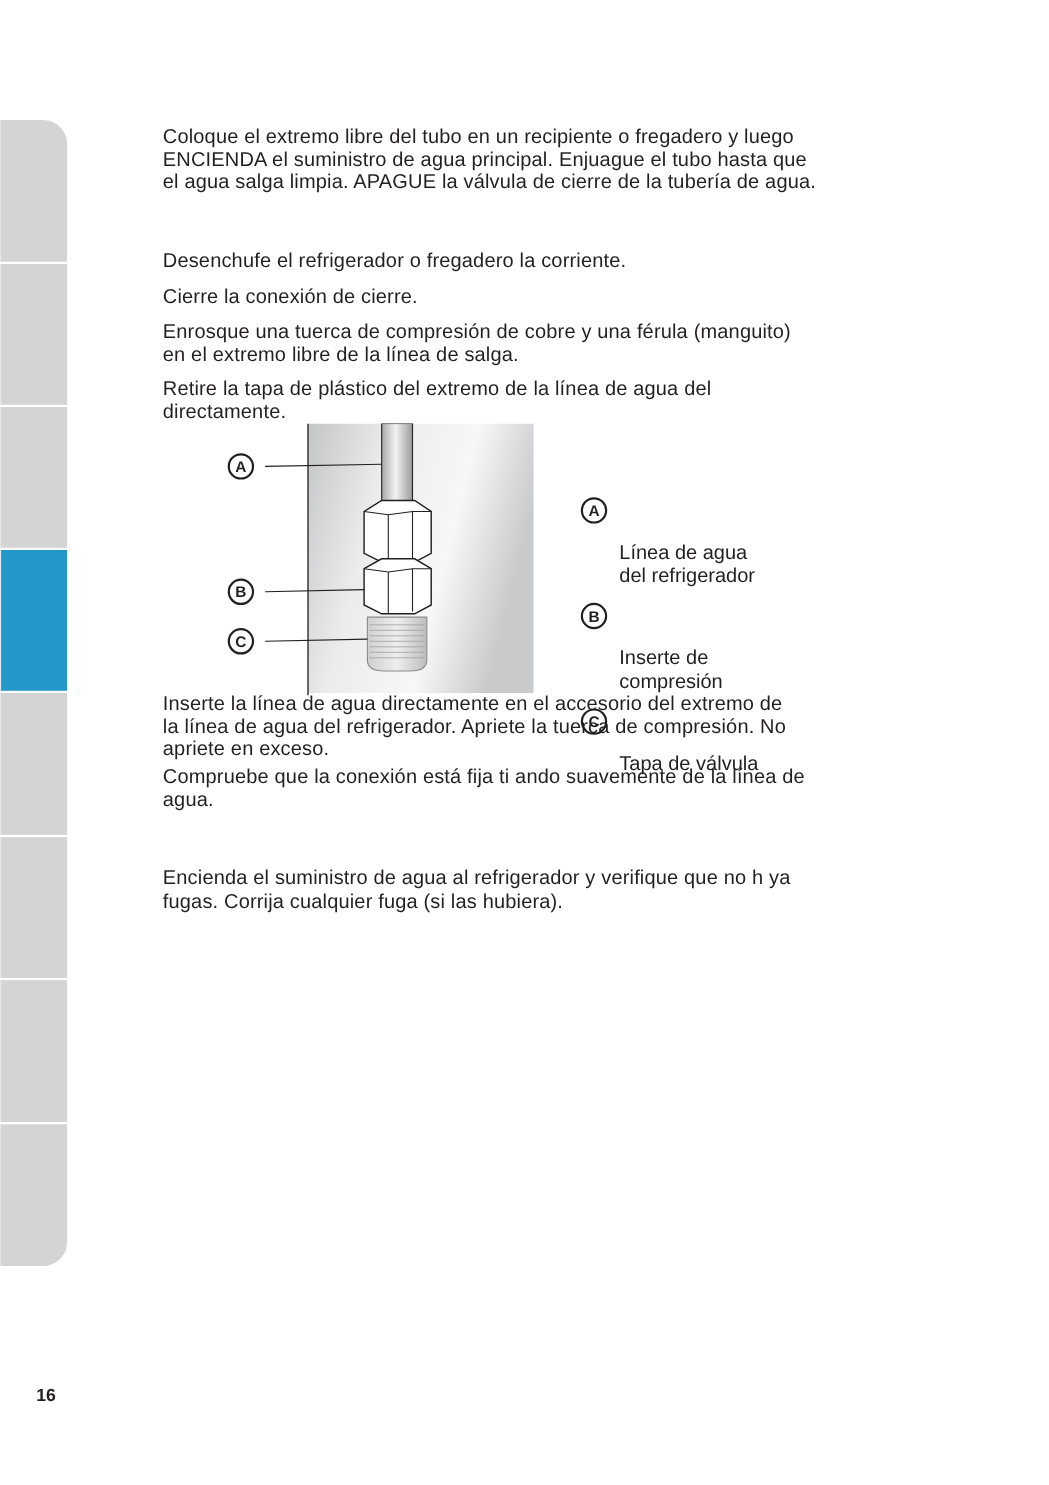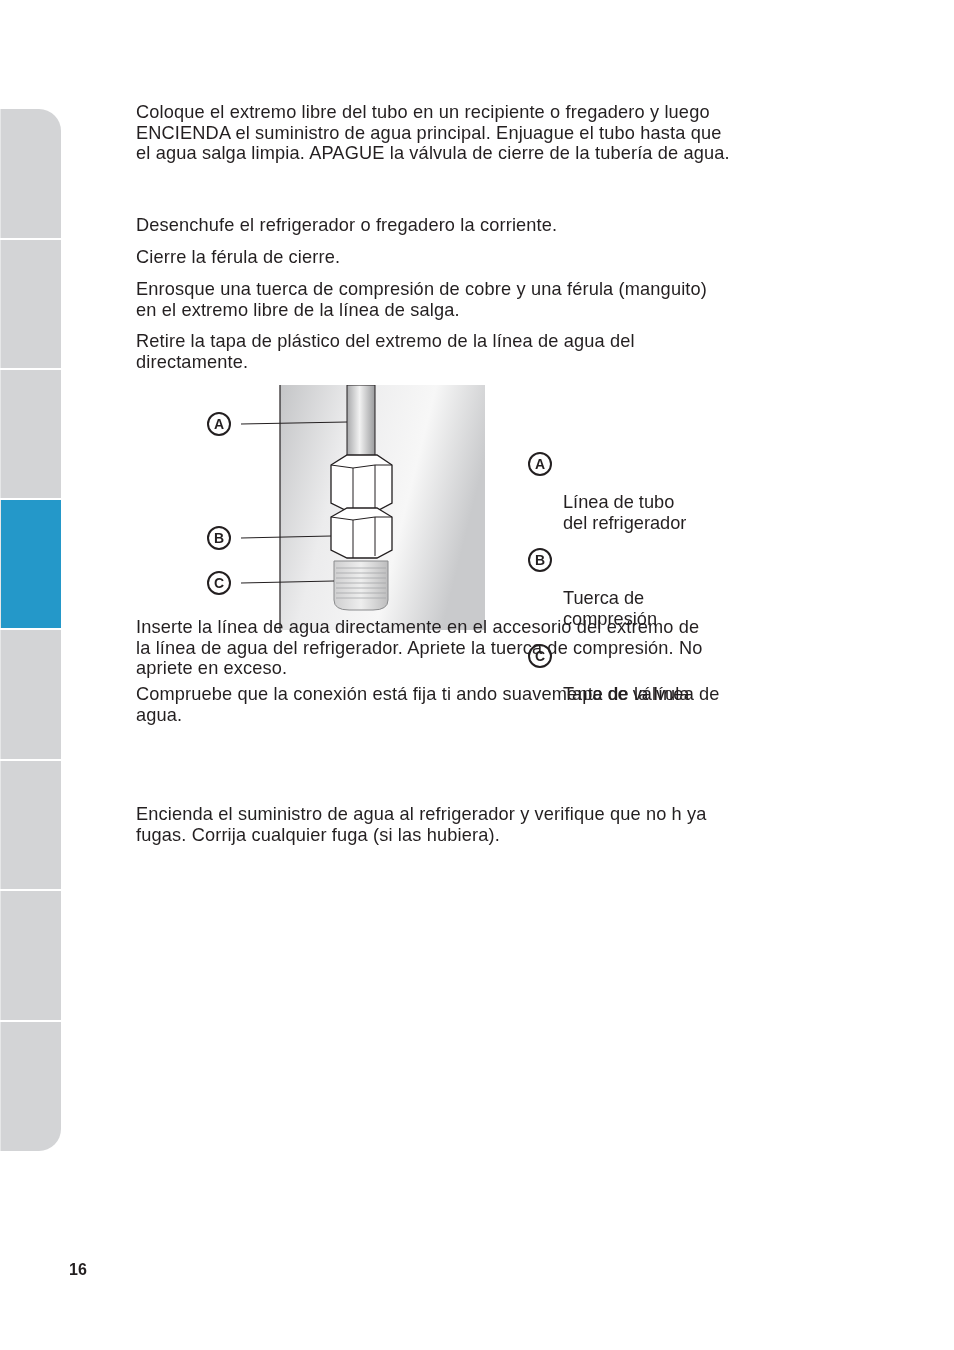--- a/index.html
+++ b/index.html
@@ -13,41 +13,41 @@
       position: absolute; left: 0; width: 61px; background: #d3d4d6;
       box-sizing: border-box; border-left: 1px solid #e6e7e8;
     }
     .tab.active { background: #2498c9; }
     .tab.first { border-top-right-radius: 22px; }
     .tab.last { border-bottom-right-radius: 22px; }
 
     .para {
       position: absolute; left: 132px; width: 730px;
       font-size: 18.2px; line-height: 20.5px; letter-spacing: 0.15px;
-      white-space: pre-line; margin: 4px;
+      white-space: pre-line; margin: 16px;
     }
 
     .figure {
       position: absolute; left: 195px; top: 385px; width: 295px; height: 248px;
     }
     .legend {
       position: absolute; left: 528px; top: 450px; width: 260px;
     }
     .legend-item {
       position: relative; padding-left: 35px; font-size: 18.2px; line-height: 21px;
       margin-bottom: 12px; white-space: pre-line;
     }
     .legend-badge {
       position: absolute; left: 0; top: 2px; width: 20px; height: 20px;
       border: 2px solid #231f20; border-radius: 50%;
       font-size: 14px; font-weight: bold; line-height: 20px; text-align: center;
       box-sizing: content-box;
     }
     .page-number {
-      position: absolute; left: 33px; top: 1261px; font-size: 16px; font-weight: bold; margin-left: 36px;
+      position: absolute; left: 33px; top: 1261px; font-size: 16px; font-weight: bold;
     }
   </style>
 </head>
 <body>
 
 <div class="tabs">
   <div class="tab first" style="top:0;height:129px"></div>
   <div class="tab" style="top:131px;height:128px"></div>
   <div class="tab" style="top:261px;height:128px"></div>
   <div class="tab active" style="top:391px;height:128px"></div>
@@ -55,21 +55,21 @@
   <div class="tab" style="top:652px;height:128px"></div>
   <div class="tab" style="top:782px;height:129px"></div>
   <div class="tab last" style="top:913px;height:129px"></div>
 </div>
 
 <p class="para" style="top:98px">Coloque el extremo libre del tubo en un recipiente o fregadero y luego
 ENCIENDA el suministro de agua principal. Enjuague el tubo hasta que
 el agua salga limpia. APAGUE la válvula de cierre de la tubería de agua.</p>
 
 <p class="para" style="top:211px">Desenchufe el refrigerador o fregadero la corriente.</p>
-<p class="para" style="top:243px">Cierre la férula de cierre.</p>
+<p class="para" style="top:243px">Cierre la conexión de cierre.</p>
 <p class="para" style="top:275px">Enrosque una tuerca de compresión de cobre y una férula (manguito)
 en el extremo libre de la línea de salga.</p>
 <p class="para" style="top:327px">Retire la tapa de plástico del extremo de la línea de agua del
 directamente.</p>
 
 <div class="figure">
   <svg width="295" height="248" viewBox="0 0 295 248" xmlns="http://www.w3.org/2000/svg">
     <defs>
       <linearGradient id="bg" x1="0" y1="0" x2="1" y2="0.3">
         <stop offset="0" stop-color="#c4c5c7"></stop>
@@ -115,35 +115,35 @@
     <line x1="46" y1="198" x2="139" y2="196" stroke="#231f20" stroke-width="1"></line>
   </svg>
   <div style="position:absolute;left:12px;top:27px" class="legend-badge">A</div>
   <div style="position:absolute;left:12px;top:141px" class="legend-badge">B</div>
   <div style="position:absolute;left:12px;top:186px" class="legend-badge">C</div>
 </div>
 
 <div class="legend">
   <div class="legend-item">
     <span class="legend-badge">A</span>
-    <span>Línea de tubo
+    <span>Línea de agua
 del refrigerador</span>
   </div>
   <div class="legend-item">
     <span class="legend-badge">B</span>
-    <span>Tuerca de
+    <span>Inserte de
 compresión</span>
   </div>
   <div class="legend-item">
     <span class="legend-badge">C</span>
     <span>Tapa de válvula</span>
   </div>
 </div>
 
 <p class="para" style="top:613px">Inserte la línea de agua directamente en el accesorio del extremo de
 la línea de agua del refrigerador. Apriete la tuerca de compresión. No
 apriete en exceso.</p>
 <p class="para" style="top:680px">Compruebe que la conexión está fija ti ando suavemente de la línea de
 agua.</p>
-<p class="para" style="top:800px">Encienda el suministro de agua al refrigerador y verifique que no h  ya
+<p class="para" style="top:772px">Encienda el suministro de agua al refrigerador y verifique que no h  ya
 fugas. Corrija cualquier fuga (si las hubiera).</p>
 
 <div class="page-number">16</div>
 
 </body></html>

